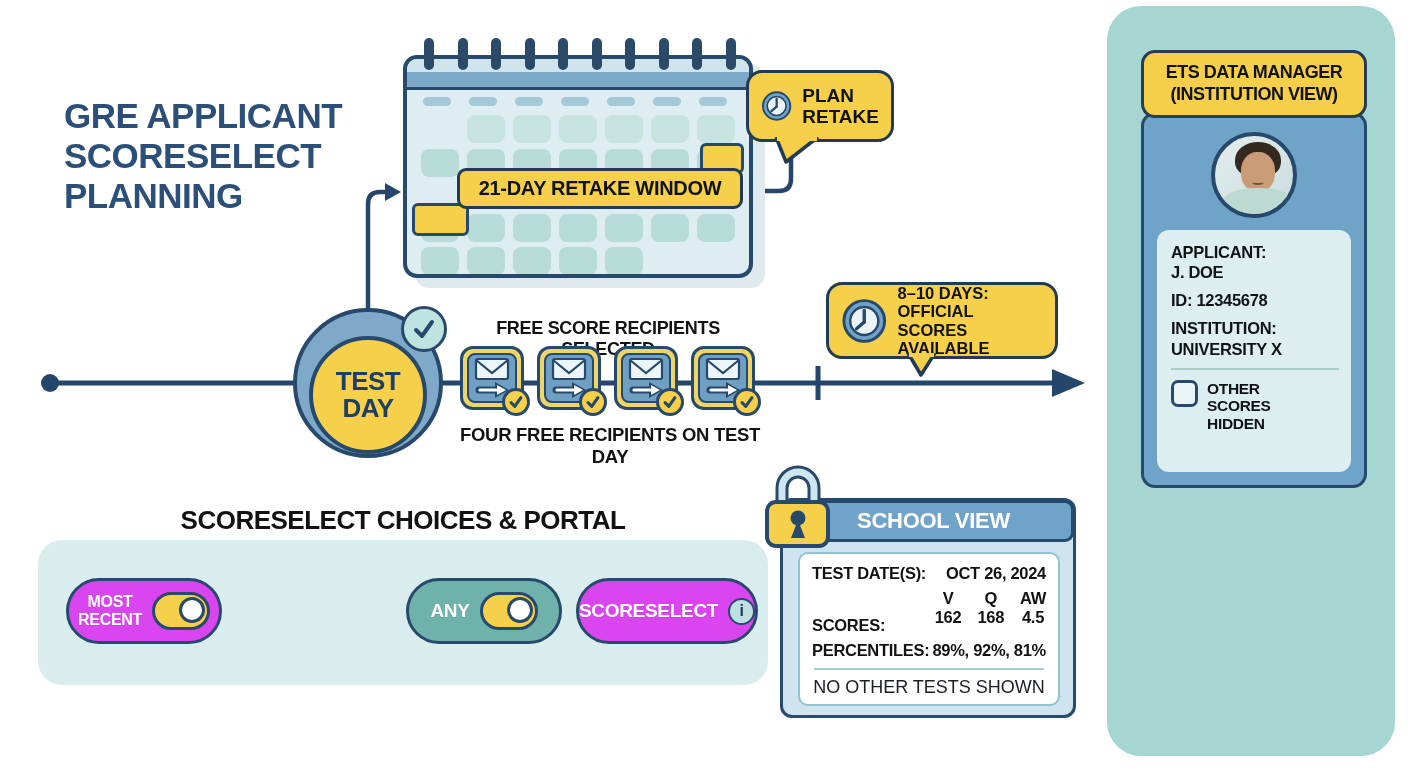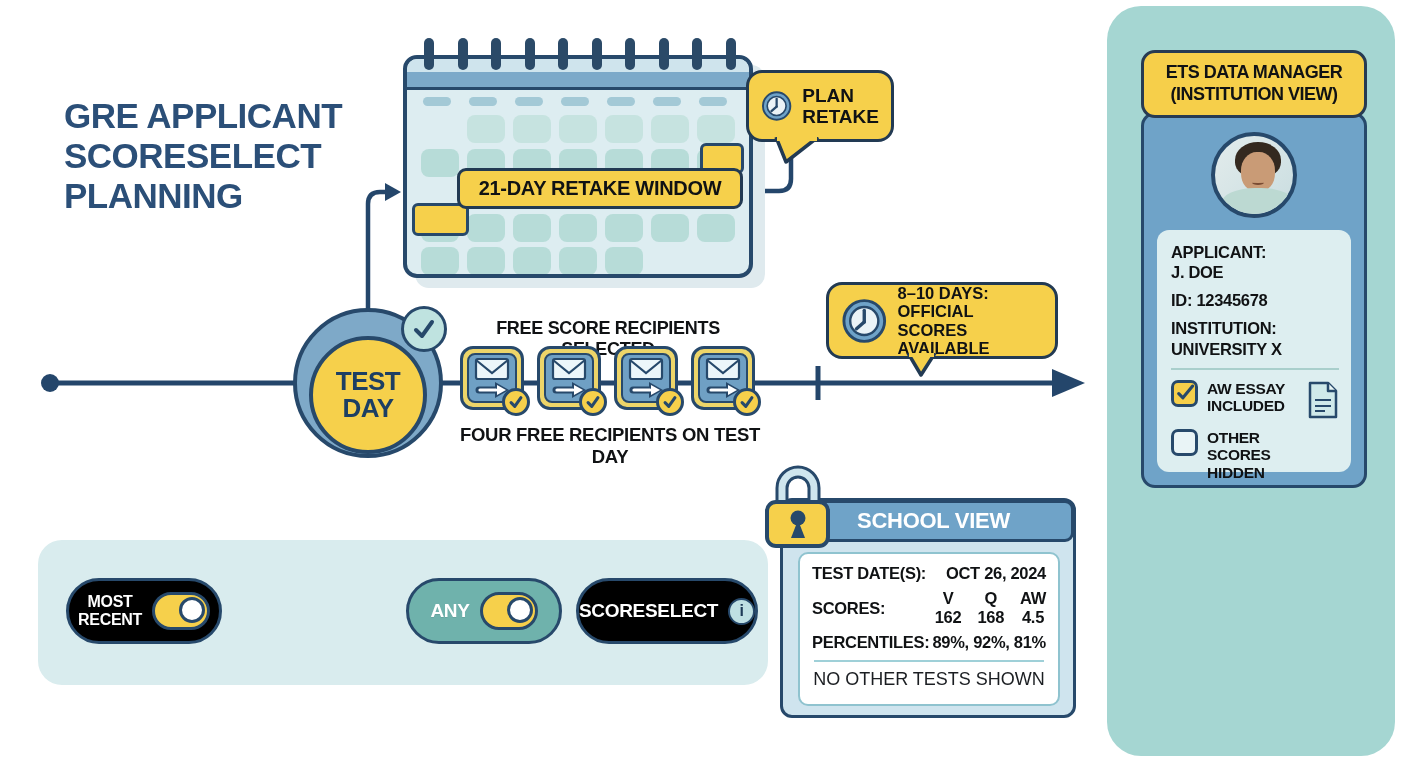--- a/index.html
+++ b/index.html
@@ -56,21 +56,21 @@
           display:flex;align-items:center;justify-content:center}
   .env-check{position:absolute;right:-9px;bottom:-9px;width:28px;height:28px;border-radius:50%;
              background:var(--yellow);border:3px solid var(--navy);display:flex;align-items:center;justify-content:center}
 
   
   .portal-head{left:38px;top:505px;width:730px;text-align:center;font-size:26px;font-weight:700;
                color:#101214;letter-spacing:-0.5px;z-index:2}
   .portal-panel{left:38px;top:540px;width:730px;height:145px;background:#d9ecee;border-radius:24px;z-index:2}
   .pill{position:absolute;top:578px;height:66px;border:3.5px solid var(--navy);border-radius:34px;z-index:3;
         display:flex;align-items:center;justify-content:center;gap:10px;color:#fff;font-weight:700;cursor:pointer}
-  .pill.blue{background:#000000}
+  .pill.blue{background:#d946ef}
   .pill.teal{background:var(--tealpill)}
   .pill .lbl{text-shadow:0 1px 0 rgba(0,0,0,.08);letter-spacing:-0.3px}
   .toggle{position:relative;width:58px;height:38px;border-radius:20px;background:var(--yellow);
           border:3px solid var(--navy);flex:none;cursor:pointer}
   .toggle .knob{position:absolute;top:2px;left:2px;width:26px;height:26px;border-radius:50%;background:#fff;
           border:3px solid var(--navy)}
   .toggle.on .knob{left:auto;right:2px}
   .info-dot{width:27px;height:27px;border-radius:50%;background:#bfe0e3;border:2.5px solid var(--navy);
             color:#1d3a57;font-weight:700;font-size:16px;display:flex;align-items:center;justify-content:center;flex:none}
 
@@ -307,20 +307,21 @@
       <div>8–10 DAYS:</div>
       <div>OFFICIAL SCORES</div>
       <div>AVAILABLE</div>
     </div>
   </div>
   <svg class="tail" style="left:905px;top:353px" width="34" height="26">
     <path d="M3 0 L16 22 L30 0" fill="#f6d04b" stroke="#223a53" stroke-width="3.5" stroke-linejoin="round"></path>
     <rect x="4" y="0" width="25" height="4" fill="#f6d04b"></rect>
   </svg>
 
+  <div class="abs portal-head">SCORESELECT CHOICES &amp; PORTAL</div>
   <div class="abs portal-panel"></div>
 
   <div class="pill blue" style="left:66px;width:156px">
     <span class="lbl" style="font-size:16px;width:64px;text-align:center;line-height:1.1">MOST RECENT</span>
     <span class="toggle on">
         <span class="knob"></span>
       </span>
   </div>
   <div class="pill teal" style="left:406px;width:156px">
     <span class="lbl" style="font-size:19px">ANY</span>
@@ -341,21 +342,21 @@
     <rect x="5" y="50" width="61" height="44" rx="9" fill="#f6d04b" stroke="#27496b" stroke-width="4"></rect>
     <circle cx="36" cy="66" r="7.5" fill="#27496b"></circle>
     <path d="M36 68 L29 86 H43 Z" fill="#27496b"></path>
   </svg>
   <div class="abs sv-card">
     <div class="sv-row">
       <span class="lab">TEST DATE(S):</span>
       <span style="margin-left:auto">OCT 26, 2024</span>
     </div>
     <div class="sv-row">
-      <span class="lab" style="margin-top:10px">SCORES:</span>
+      <span class="lab" style="margin-top:27px">SCORES:</span>
       <span class="sv-cols">
         <span><span>V</span><br><span>162</span></span>
         <span><span>Q</span><br><span>168</span></span>
         <span><span>AW</span><br><span>4.5</span></span>
       </span>
     </div>
     <div class="sv-row">
       <span class="lab">PERCENTILES:</span>
       <span style="margin-left:auto">89%, 92%, 81%</span>
     </div>
@@ -378,33 +379,20 @@
   <div class="abs sb-card">
     <div>APPLICANT:</div>
     <div>J. DOE</div>
     <div class="sb-gap"></div>
     <div>ID: 12345678</div>
     <div class="sb-gap"></div>
     <div>INSTITUTION:</div>
     <div>UNIVERSITY X</div>
     <hr class="sb-div">
     <div class="chk-row">
-      <span class="checkbox checked">
-        <svg width="18" height="18" viewBox="0 0 26 26">
-            <path d="M4 14 L10 20 L24 3" fill="none" stroke="#27496b" stroke-width="4.5" stroke-linecap="round" stroke-linejoin="round"></path>
-          </svg>
-      </span>
-      <span class="chk-lbl" style="width:92px">AW ESSAY INCLUDED</span>
-      <svg class="doc" width="32" height="40" viewBox="0 0 32 40">
-        <path d="M3 3 H21 L29 11 V37 H3 Z" fill="#cfe9ea" stroke="#27496b" stroke-width="2.5" stroke-linejoin="round"></path>
-        <path d="M21 3 V11 H29" fill="#e9f6f6" stroke="#27496b" stroke-width="2.5" stroke-linejoin="round"></path>
-        <path d="M8 20 H24 M8 26 H24 M8 31 H18" stroke="#27496b" stroke-width="2"></path>
-      </svg>
-    </div>
-    <div class="chk-row">
       <span class="checkbox">
         
       </span>
       <span class="chk-lbl" style="width:120px">OTHER SCORES HIDDEN</span>
     </div>
   </div>
 
 </div>
 
 </body></html>

